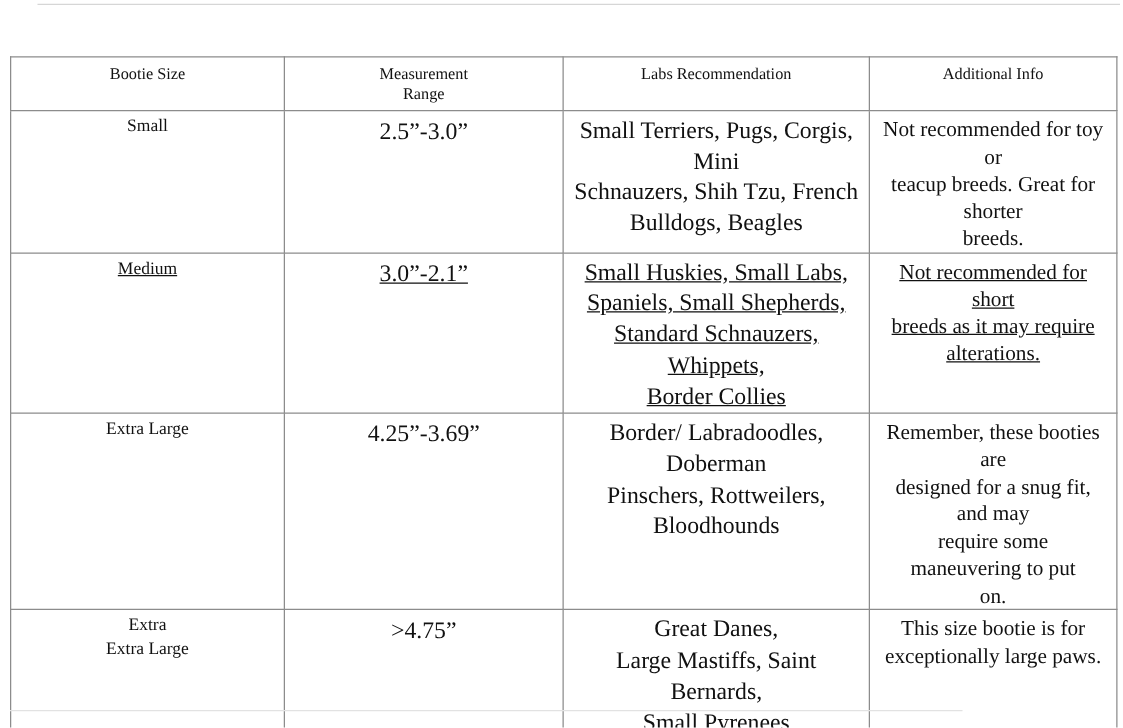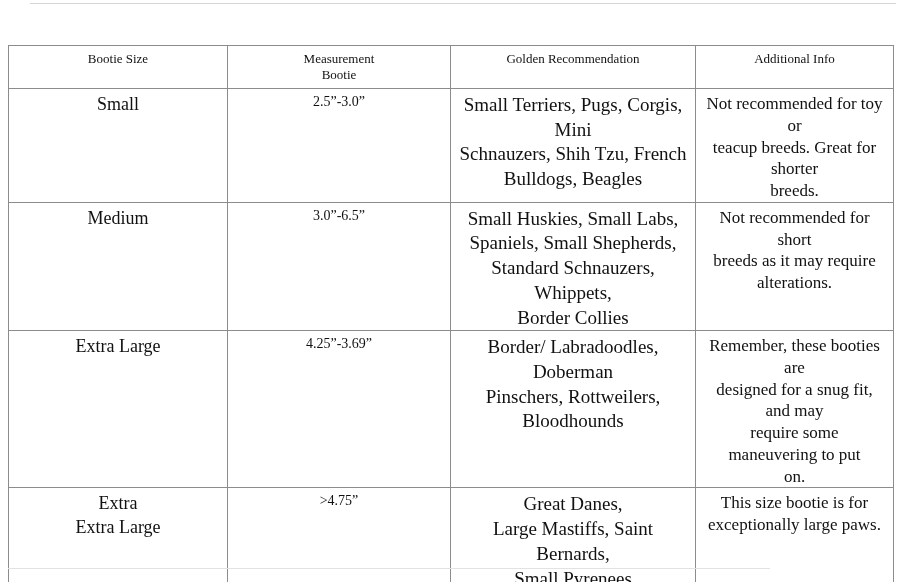--- a/index.html
+++ b/index.html
@@ -51,30 +51,30 @@
     overflow: hidden;
     margin-left: 48px;
   }
   .size-chart th {
     font-size: 13px;
     line-height: 1.25;
     padding-top: 5px;
   }
   tr.row-header { height: 43px; }
   tr.row-1 { height: 94px; }
-  tr.row-2 { height: 98px; }
+  tr.row-2 { height: 98px; text-decoration: underline; }
   tr.row-3 { height: 98px; }
   tr.row-4 { height: 96px; }
   tr.row-5 { height: 76px; }
   .c-size {
-    font-size: 18px;
+    font-size: 14px;
     line-height: 1.33;
   }
   .c-range {
-    font-size: 14px;
+    font-size: 19px;
     line-height: 1.33;
   }
   .c-breeds {
     font-size: 19px;
     line-height: 1.3;
   }
   .c-info {
     font-size: 17px;
     line-height: 1.28;
     padding-top: 6px;
@@ -89,39 +89,39 @@
   <colgroup>
     <col style="width:219px">
     <col style="width:223px">
     <col style="width:245px">
     <col style="width:198px">
   </colgroup>
   <thead>
     <tr class="row-header">
       <th>Bootie Size</th>
       <th>Measurement
-Bootie</th>
-      <th>Golden Recommendation</th>
+Range</th>
+      <th>Labs Recommendation</th>
       <th>Additional Info</th>
     </tr>
   </thead>
   <tbody>
     <tr class="row-1">
       <td class="c-size">Small</td>
       <td class="c-range">2.5”-3.0”</td>
       <td class="c-breeds">Small Terriers, Pugs, Corgis, Mini
 Schnauzers, Shih Tzu, French
 Bulldogs, Beagles</td>
       <td class="c-info">Not recommended for toy or
 teacup breeds. Great for shorter
 breeds.</td>
     </tr>
     <tr class="row-2">
       <td class="c-size">Medium</td>
-      <td class="c-range">3.0”-6.5”</td>
+      <td class="c-range">3.0”-2.1”</td>
       <td class="c-breeds">Small Huskies, Small Labs,
 Spaniels, Small Shepherds,
 Standard Schnauzers, Whippets,
 Border Collies</td>
       <td class="c-info">Not recommended for short
 breeds as it may require
 alterations.</td>
     </tr>
     <tr class="row-4">
       <td class="c-size">Extra Large</td>

